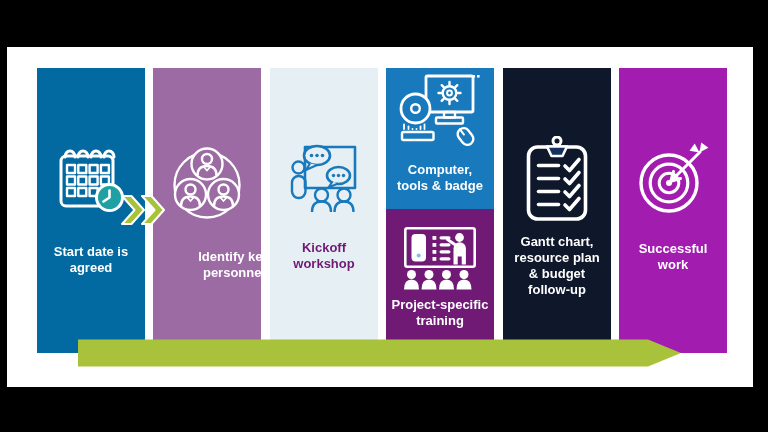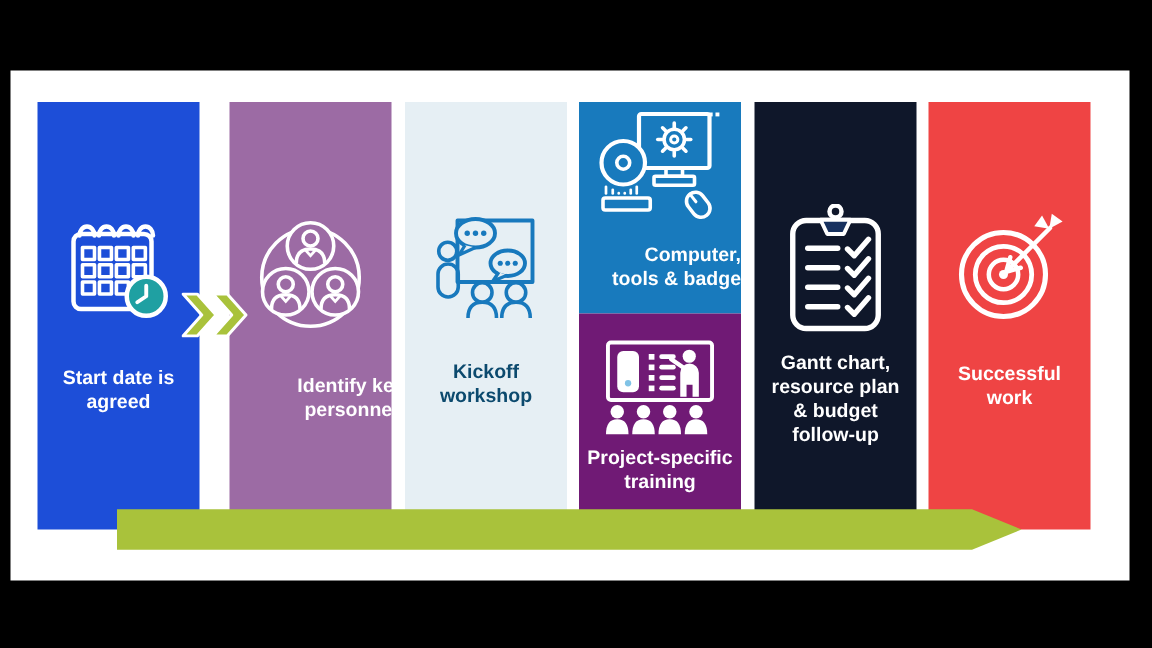--- a/index.html
+++ b/index.html
@@ -1,37 +1,37 @@
 <!DOCTYPE html>
 <html><head>
 <meta charset="utf-8">
 <style>
   html,body{margin:0;padding:0;background:#000;}
   .stage{position:relative;width:768px;height:432px;background:#000;overflow:hidden;
          font-family:"Liberation Sans",sans-serif;}
   .slide{position:absolute;left:7px;top:47px;width:746px;height:340px;background:#ffffff;}
   .col{position:absolute;top:21px;width:108px;height:285px;z-index:1;}
-  .c1{left:18px;background:#1d4ed8;text-decoration:underline;}
+  .c1{left:30px;background:#0369a1;text-decoration:underline;}
   .c2{left:146px;background:#9c6ba4;}
   .c3{left:263px;background:#e6eff4;}
   .c4{left:379px;background:transparent;}
   .c5{left:496px;background:#0f172a;}
-  .c6{left:612px;background:#ef4444;}
+  .c6{left:612px;background:#a21caf;}
   .sec{position:absolute;left:0;right:0;}
   .sec-top{top:0;height:141px;background:#187abd;}
   .sec-bottom{top:141px;height:144px;background:#701a75;}
   .icon{position:absolute;left:50%;transform:translateX(-50%);}
   .label{position:absolute;left:0;width:100%;text-align:center;font-weight:700;
          font-size:13px;line-height:16px;color:#ffffff;white-space:pre;}
   .c1 .label{top:176px;}
   .c2 .label{top:181px;padding-left:27px;}
-  .c3 .label{top:172px;color:#0c4a6e;}
+  .c3 .label{top:172px;color:#701a75;}
   .c5 .label{top:166px;}
   .c6 .label{top:173px;}
-  .sec-top .label{top:94px;text-align:right;}
+  .sec-top .label{top:94px;}
   .sec-bottom .label{top:88px;}
   .ic1{top:77px;} .ic2{top:75px;} .ic3{top:74px;}
   .ic4a{top:5px;} .ic4b{top:17px;} .ic5{top:68px;} .ic6{top:72px;}
   .overlay{position:absolute;left:0;top:0;z-index:3;pointer-events:none;}
   .chevron{position:absolute;left:114px;top:148px;z-index:4;}
 </style>
 </head>
 <body>
 
 <div class="stage">

